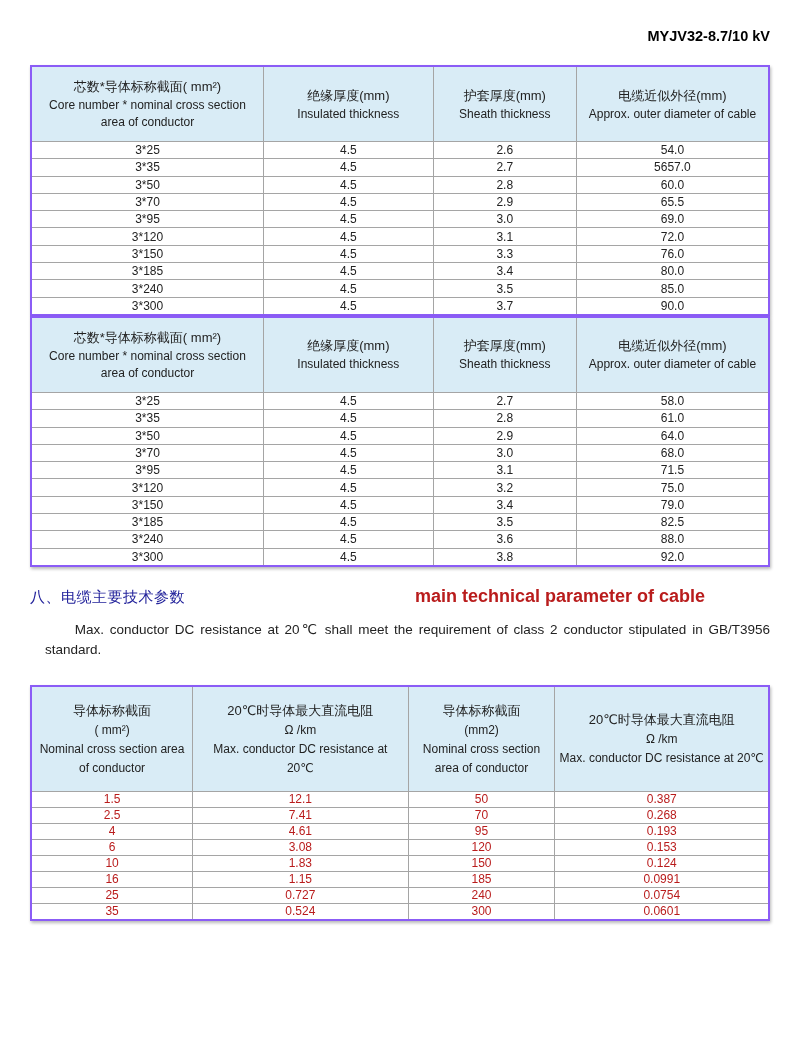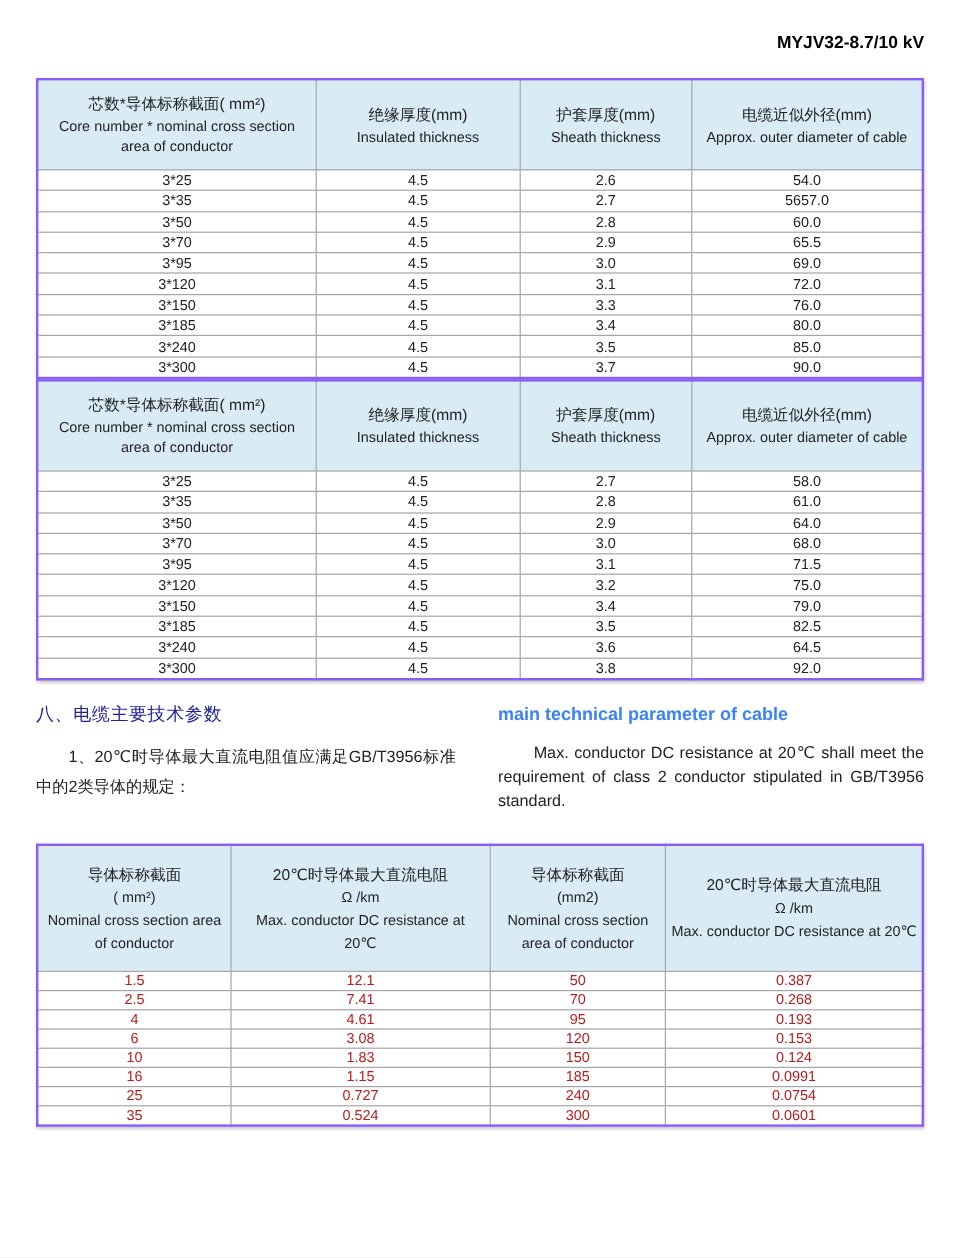--- a/index.html
+++ b/index.html
@@ -35,21 +35,21 @@
   table.t3 th .zh{line-height:21px;}
   table.t3 th .en{line-height:19px;}
   
   .t12 col.c1{width:31.5%;} .t12 col.c2{width:23.0%;} .t12 col.c3{width:19.4%;} .t12 col.c4{width:26.1%;}
   
   .t3 col.c1{width:21.9%;} .t3 col.c2{width:29.2%;} .t3 col.c3{width:19.9%;} .t3 col.c4{width:29.0%;}
   .section-head{display:flex;margin-top:19px;align-items:baseline;}
   .section-head .left{flex:0 0 50%;}
   .section-head .right{flex:1;padding-left:15px;}
   .head-zh{font-size:15px;font-weight:normal;color:#22229b;letter-spacing:0.5px;}
-  .head-en{font-size:15px;font-weight:bold;color:#3b82f6;}
+  .head-en{font-size:18px;font-weight:bold;color:#b91c1c;}
   .para-row{display:flex;margin-top:13px;}
   .para-row .left{flex:0 0 50%;padding-right:20px;box-sizing:border-box;}
   .para-row .right{flex:1;padding-left:15px;}
   .para-zh{font-size:13.5px;line-height:25px;text-indent:2em;color:#222;text-align:justify;margin:0;}
   .para-en{font-size:13.5px;line-height:20px;text-indent:2.2em;color:#222;text-align:justify;margin:0;}
   .t3-wrap{margin-top:25px;}
 </style>
 </head>
 <body>
 
@@ -224,38 +224,37 @@
         <tr>
           <td>3*185</td>
           <td>4.5</td>
           <td>3.5</td>
           <td>82.5</td>
         </tr>
         <tr>
           <td>3*240</td>
           <td>4.5</td>
           <td>3.6</td>
-          <td>64.5</td>
+          <td>88.0</td>
         </tr>
         <tr>
           <td>3*300</td>
           <td>4.5</td>
           <td>3.8</td>
           <td>92.0</td>
         </tr>
       </tbody>
   </table>
 
   <div class="section-head">
     <div class="left head-zh">八、电缆主要技术参数</div>
     <div class="right head-en">main technical parameter of cable</div>
   </div>
 
   <div class="para-row">
-    <p class="left para-zh">1、20℃时导体最大直流电阻值应满足GB/T3956标准中的2类导体的规定：</p>
     <p class="right para-en">Max. conductor DC resistance at 20℃ shall meet the requirement of class 2 conductor stipulated in GB/T3956 standard.</p>
   </div>
 
   <div class="t3-wrap">
     <table class="spec t3">
       <colgroup>
           <col class="c1">
           <col class="c2">
           <col class="c3">
           <col class="c4">

